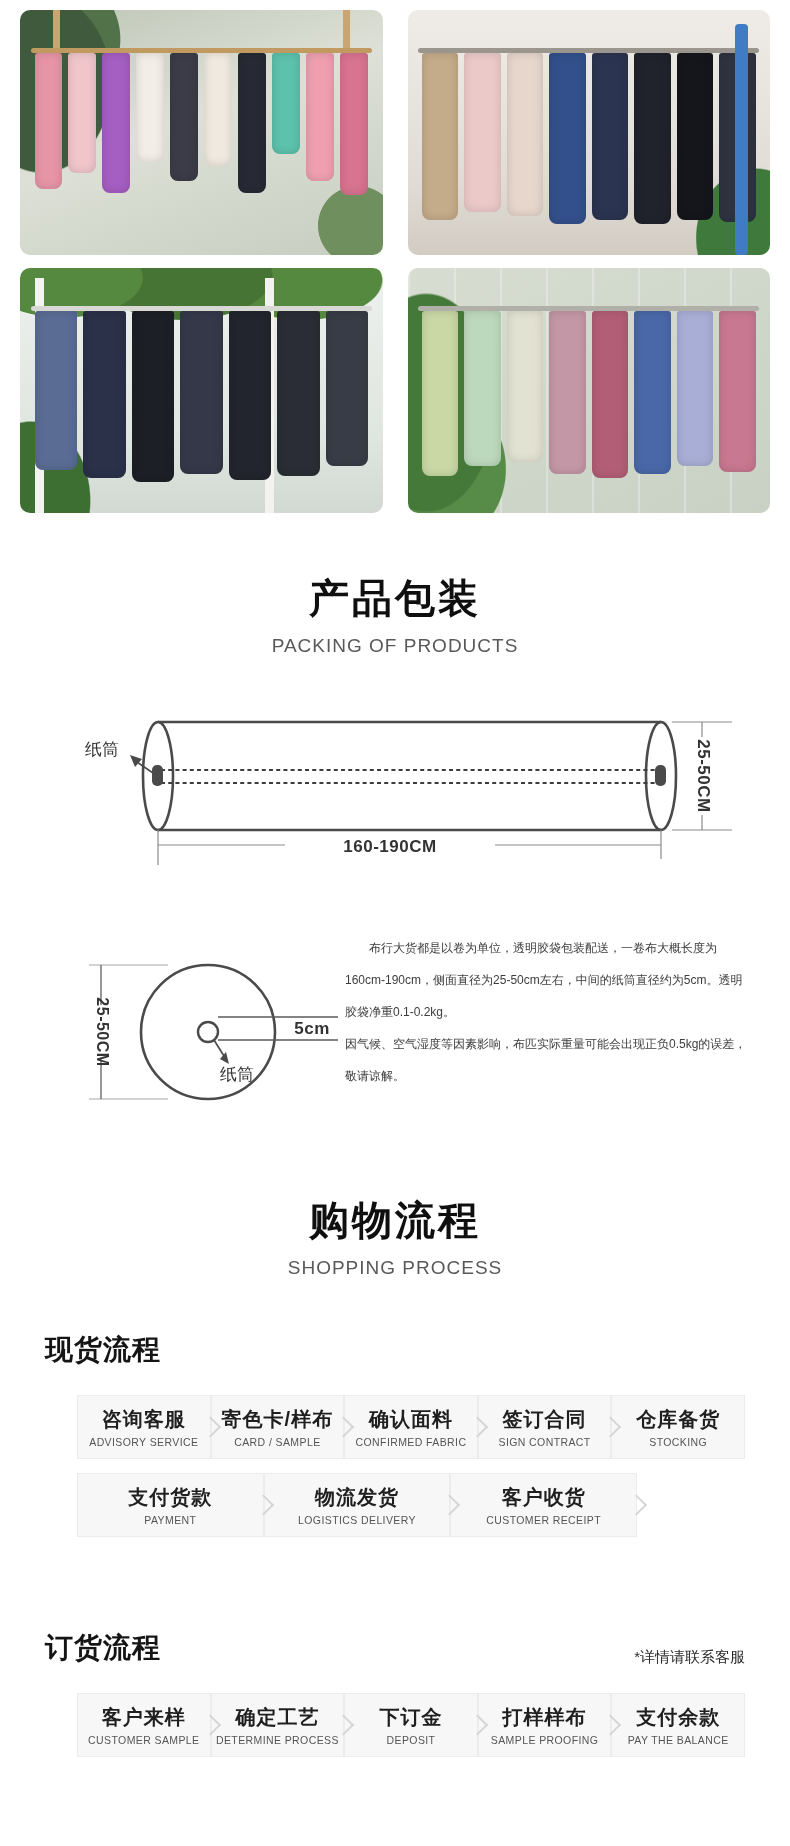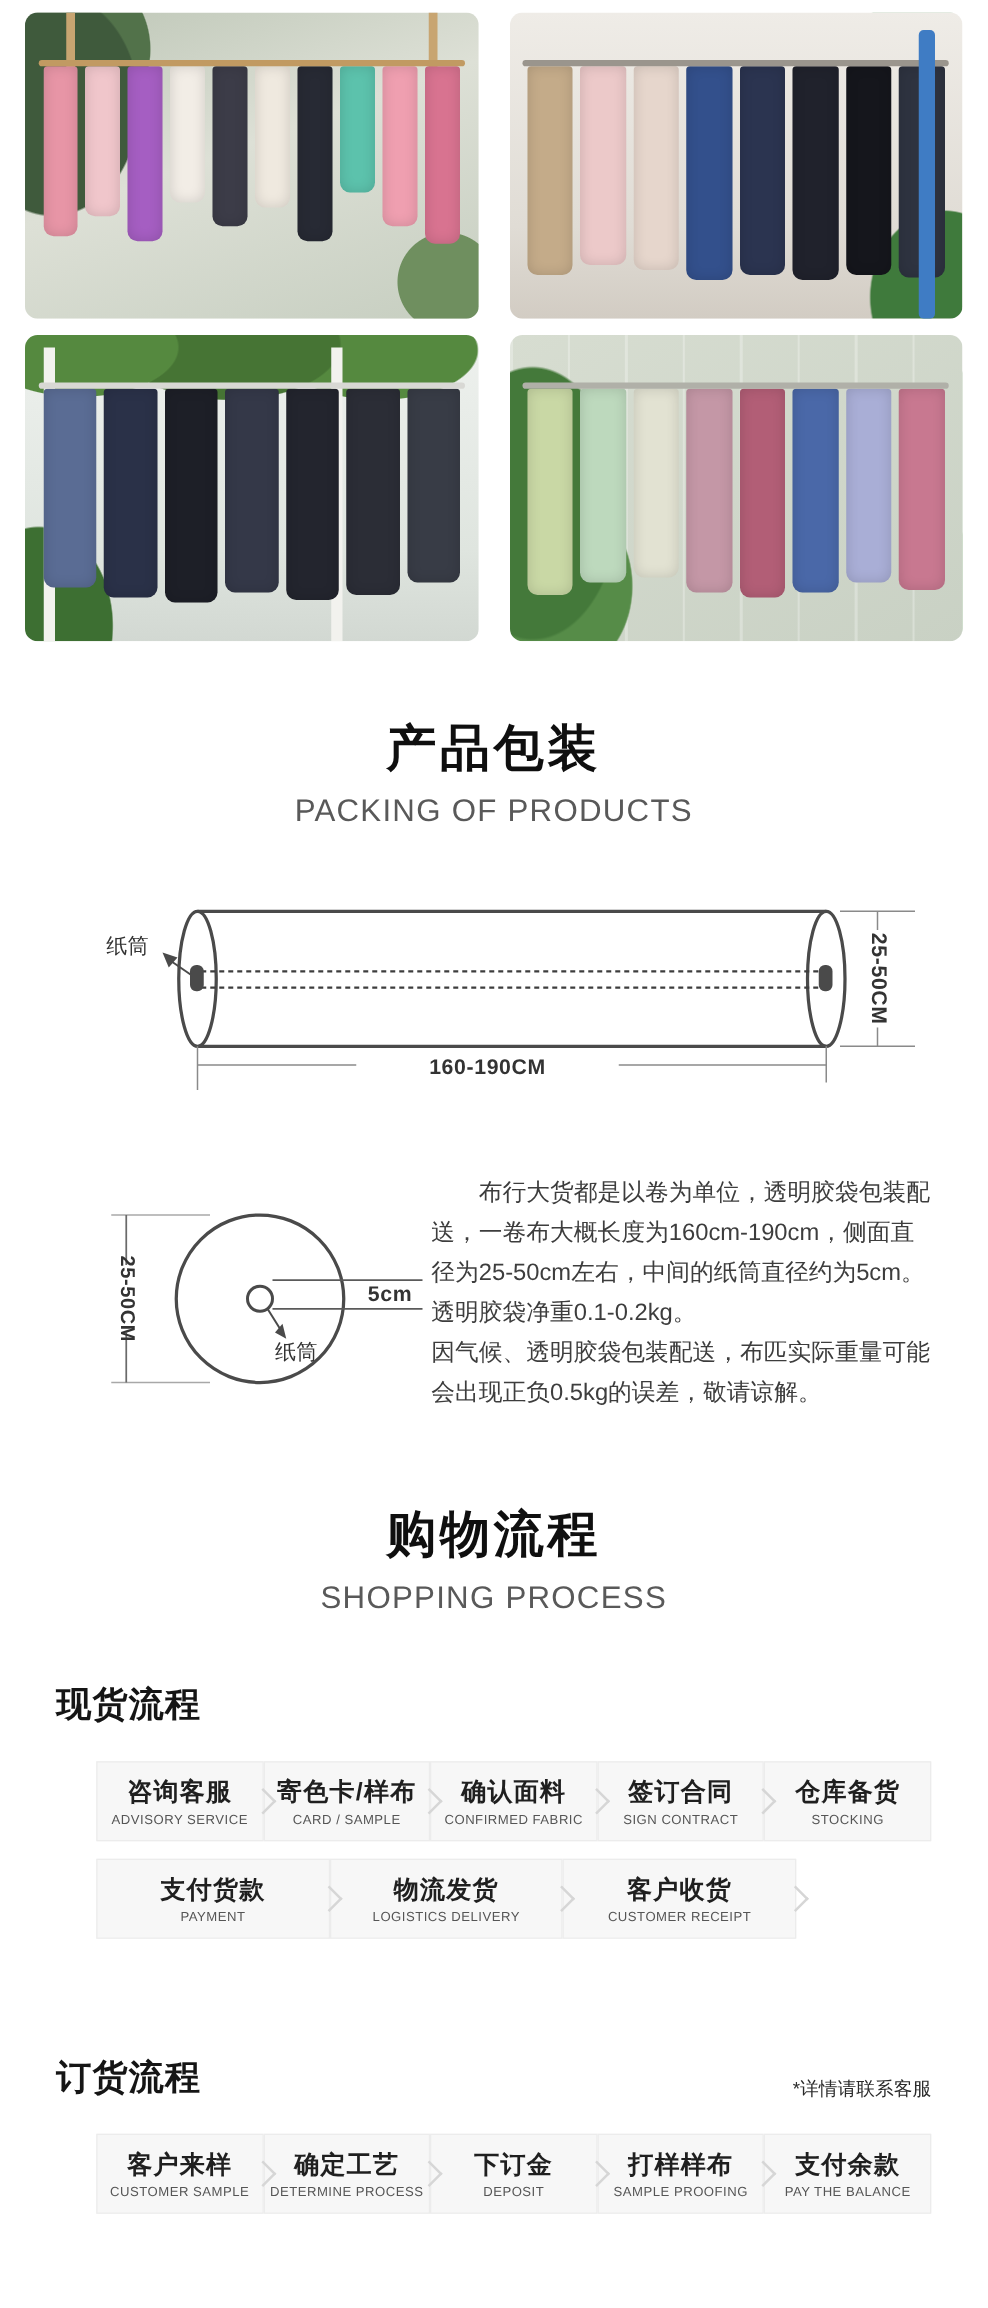--- a/index.html
+++ b/index.html
@@ -32,35 +32,35 @@
   .photo-pants-dark::before,.photo-pants-dark::after{content:"";position:absolute;top:10px;bottom:0;width:9px;background:#f2f2ee;z-index:0;}
   .photo-pants-dark::before{left:4%;} .photo-pants-dark::after{right:30%;}
   .photo-leggings{background:
     radial-gradient(70px 110px at 5% 55%,#44793a 98%,transparent),
     radial-gradient(55px 70px at 12% 82%,#568c48 98%,transparent),
     repeating-linear-gradient(90deg,rgba(255,255,255,.28) 0 2px,transparent 2px 46px),
     linear-gradient(150deg,#d7ddd1,#c9d1c4);}
 
   
   .section-title{text-align:center;font-size:40px;font-weight:900;color:#0f0f0f;letter-spacing:3px;margin:0;}
-  .section-sub{text-align:center;font-size:25px;color:#595959;letter-spacing:1px;margin-top:9px;}
+  .section-sub{text-align:center;font-size:19px;color:#595959;letter-spacing:1px;margin-top:9px;}
   .packing-head{margin-top:58px;}
   .shopping-head{margin-top:48px;}
 
   
   .cyl-wrap{position:relative;height:158px;margin:52px 40px 0;}
   .cyl-wrap svg,.cross-diagram svg{position:absolute;inset:0;}
   .dim-text{font-family:"Liberation Sans",sans-serif;font-weight:bold;font-size:17px;fill:#333;letter-spacing:.5px;}
   .dim-text-sm{font-family:"Liberation Sans",sans-serif;font-weight:bold;font-size:16px;fill:#333;letter-spacing:.5px;}
   .label-text{font-family:"Liberation Sans",sans-serif;font-size:17px;fill:#333;}
 
   
   .cross-wrap{display:flex;margin:93px 40px 0;}
   .cross-diagram{position:relative;width:300px;height:185px;flex:none;}
-  .pack-desc{flex:1;margin-top:-28px;padding-left:5px;font-size:19px;line-height:32px;color:#3d3d3d;}
+  .pack-desc{flex:1;margin-top:-28px;padding-left:5px;font-size:12px;line-height:32px;color:#3d3d3d;}
   .pack-desc p{margin:0;}
   .pack-desc p.indent{text-indent:2em;}
 
   
   .flow-section{margin:52px 45px 0;}
   .flow-section.second{margin-top:92px;}
   .flow-header{display:flex;justify-content:space-between;align-items:flex-end;margin-top:48px;}
   .flow-title{font-size:28px;font-weight:800;color:#151515;letter-spacing:1px;}
   .flow-note{font-size:15px;color:#2b2b2b;}
   .flow-row{display:flex;margin-top:14px;padding-left:32px;}
@@ -187,21 +187,21 @@
         <line x1="178" y1="80" x2="298" y2="80" stroke="#5a5a5a" stroke-width="1.4"></line>
         <text x="272" y="74" class="dim-text" text-anchor="middle">5cm</text>
 
         <line x1="174" y1="80" x2="184" y2="96" stroke="#4a4a4a" stroke-width="1.6"></line>
         <polygon points="189,104 180,99 186,92" fill="#4a4a4a"></polygon>
         <text x="180" y="120" class="label-text">纸筒</text>
       </svg>
     </div>
     <div class="pack-desc">
       <p class="indent">布行大货都是以卷为单位，透明胶袋包装配送，一卷布大概长度为160cm-190cm，侧面直径为25-50cm左右，中间的纸筒直径约为5cm。透明胶袋净重0.1-0.2kg。</p>
-      <p>因气候、透明胶袋包装配送，布匹实际重量可能会出现正负0.5kg的误差，敬请谅解。</p>
+      <p>因气候、空气湿度等因素影响，布匹实际重量可能会出现正负0.5kg的误差，敬请谅解。</p>
     </div>
   </div>
 
   <div class="shopping-head">
     <h2 class="section-title">购物流程</h2>
     <div class="section-sub">SHOPPING PROCESS</div>
   </div>
 
   <div class="flow-section">
     <div class="flow-header">

